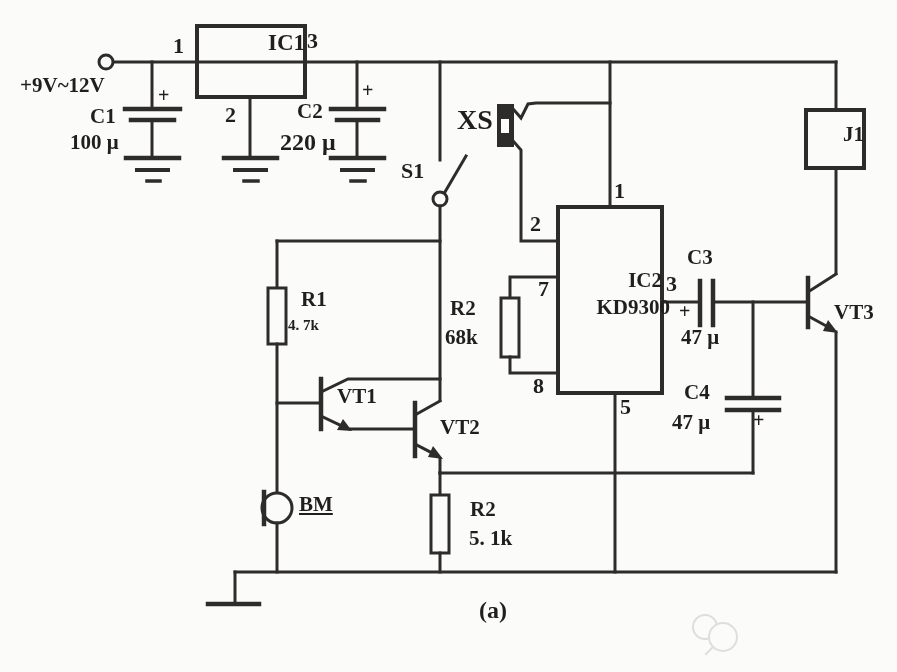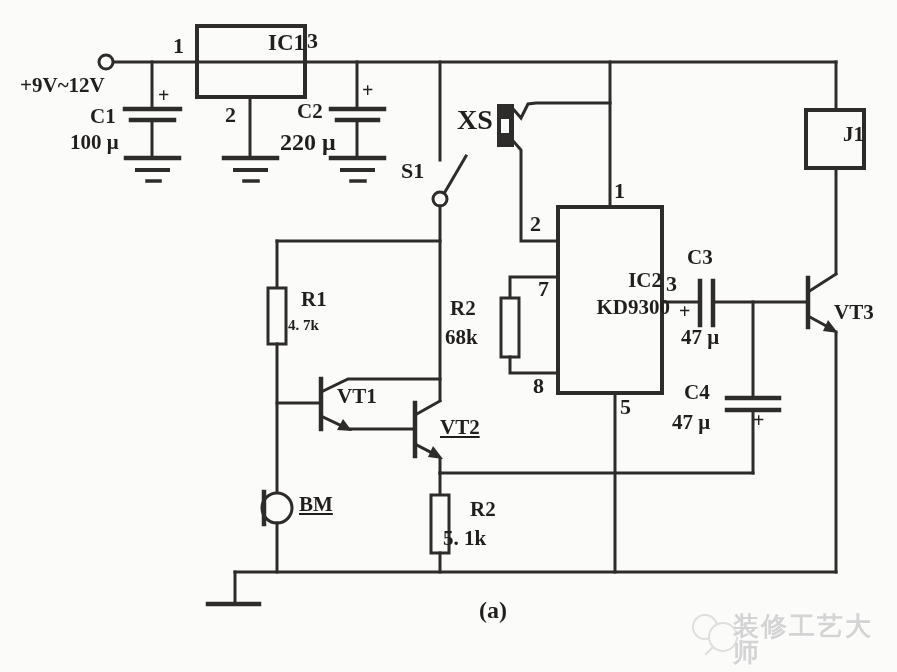--- a/index.html
+++ b/index.html
@@ -200,34 +200,33 @@
   <div class="lbl ctr" style="left:558px;top:270px;width:104px;font-size:21px;">IC2</div>
   <div class="lbl ctr" style="left:550px;top:297px;width:120px;font-size:21px;">KD9300</div>
 
   <div class="lbl" style="left:450px;top:298px;font-size:21px;">R2</div>
   <div class="lbl" style="left:445px;top:327px;font-size:21px;">68k</div>
 
   <div class="lbl" style="left:301px;top:289px;font-size:21px;text-align:center;">R1</div>
   <div class="lbl" style="left:288px;top:318px;font-size:15px;">4. 7k</div>
 
   <div class="lbl" style="left:337px;top:386px;font-size:21px;">VT1</div>
-  <div class="lbl" style="left:440px;top:417px;font-size:21px;text-decoration:underline;">VT2</div>
+  <div class="lbl" style="left:440px;top:417px;font-size:21px;">VT2</div>
   <div class="lbl" style="left:834px;top:280px;font-size:21px;margin-top:22px;">VT3</div>
 
   <div class="lbl" style="left:299px;top:494px;font-size:21px;text-decoration:underline;">BM</div>
 
   <div class="lbl" style="left:470px;top:499px;font-size:21px;">R2</div>
-  <div class="lbl" style="left:443px;top:528px;font-size:21px;text-align:right;">5. 1k</div>
+  <div class="lbl" style="left:469px;top:528px;font-size:21px;text-align:right;">5. 1k</div>
 
   <div class="lbl" style="left:687px;top:247px;font-size:21px;">C3</div>
   <div class="lbl" style="left:679px;top:301px;font-size:20px;">+</div>
   <div class="lbl" style="left:681px;top:327px;font-size:21px;">47 μ</div>
 
   <div class="lbl" style="left:684px;top:382px;font-size:21px;">C4</div>
   <div class="lbl" style="left:672px;top:412px;font-size:21px;">47 μ</div>
   <div class="lbl" style="left:753px;top:410px;font-size:20px;">+</div>
 
   <div class="lbl ctr" style="left:806px;top:124px;width:58px;font-size:21px;">J1</div>
 
   <div class="lbl" style="left:479px;top:598px;font-size:24px;">(a)</div>
 
-  <div class="wm-text" style="left:733px;top:613px;font-size:26px;">装修工艺大师</div>
 </div>
 
 </body></html>

